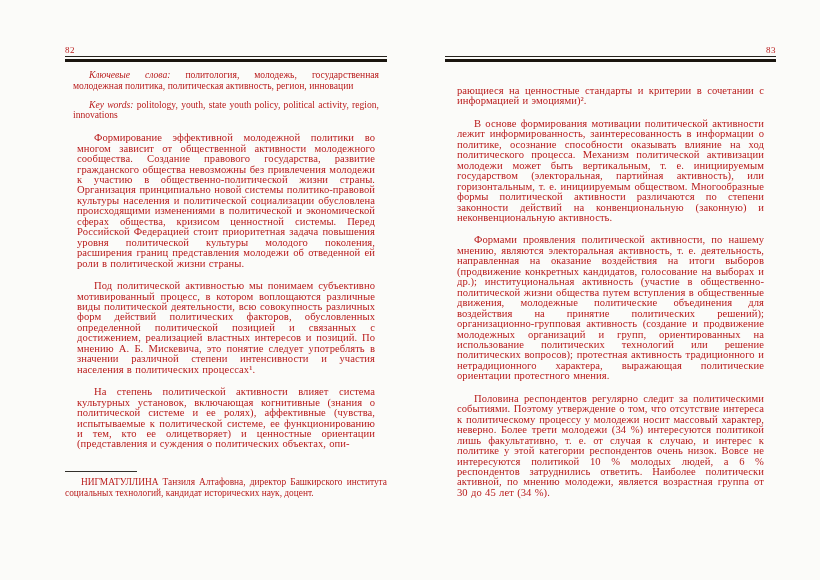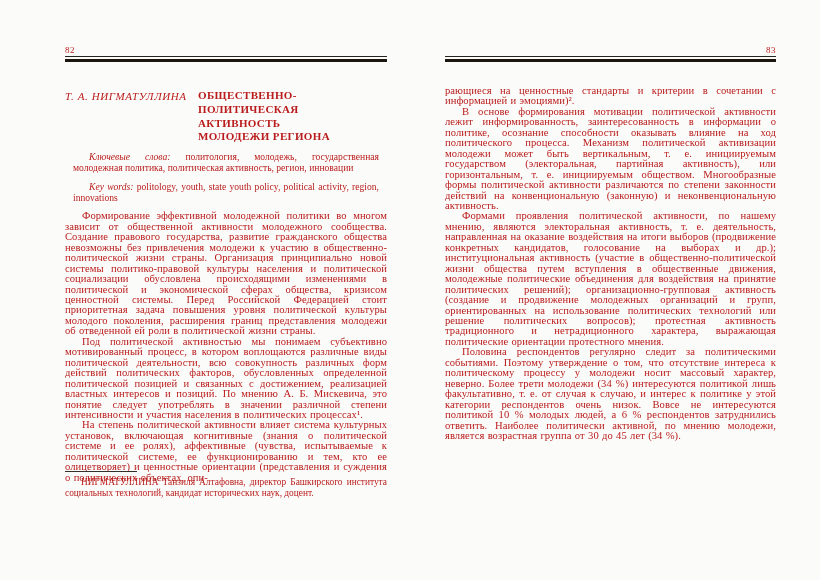--- a/index.html
+++ b/index.html
@@ -33,43 +33,37 @@
   }
 
   .keywords { margin-top:7px; font-size:9.6px; line-height:10.8px; text-align:justify; }
   .keywords p { margin:8px; text-indent:16px; }
   .kw-label { font-style:italic; }
 
   .body-text { font-size:10.6px; line-height:10.45px; text-align:justify;
                letter-spacing:0.05px; word-spacing:0.6px; }
   .body-left  { margin-top:6px; }
   .body-right { margin-top:24px; }
-  .body-text p { margin:0; text-indent:17px; }
+  .body-text p { margin:12px; text-indent:17px; }
   .body-text p.noindent { text-indent:0; }
 
   .footnote-block { position:absolute; top:426px; left:0; width:100%; }
   .fn-rule { width:72px; border-top:1px solid #33302c; }
   .footnote { margin-top:5px; font-size:9.4px; line-height:10.9px;
               text-align:justify; text-indent:16px; }
 </style>
 </head>
 <body>
 
 <div class="canvas">
 
   <div class="col col-left">
     <div class="pagenum">82</div>
     <div class="double-rule"></div>
 
-    <div class="head-row">
-      <div class="author">Т. А. НИГМАТУЛЛИНА</div>
-      <div class="title">ОБЩЕСТВЕННО-ПОЛИТИЧЕСКАЯ
-АКТИВНОСТЬ
-МОЛОДЕЖИ РЕГИОНА</div>
-    </div>
 
     <div class="keywords">
       <p><span class="kw-label">Ключевые слова:</span><span> политология, молодежь, государственная молодежная политика, политическая активность, регион, инновации</span></p>
       <p><span class="kw-label">Key words:</span><span> politology, youth, state youth policy, political activity, region, innovations</span></p>
     </div>
 
     <div class="body-text body-left">
         <p>Формирование эффективной молодежной политики во многом зависит от общественной активности молодежного сообщества. Создание правового государства, развитие гражданского общества невозможны без привлечения молодежи к участию в общественно-политической жизни страны. Организация принципиально новой системы политико-правовой культуры населения и политической социализации обусловлена происходящими изменениями в политической и экономической сферах общества, кризисом ценностной системы. Перед Российской Федерацией стоит приоритетная задача повышения уровня политической культуры молодого поколения, расширения границ представления молодежи об отведенной ей роли в политической жизни страны.</p>
         <p>Под политической активностью мы понимаем субъективно мотивированный процесс, в котором воплощаются различные виды политической деятельности, всю совокупность различных форм действий политических факторов, обусловленных определенной политической позицией и связанных с достижением, реализацией властных интересов и позиций. По мнению А. Б. Мискевича, это понятие следует употреблять в значении различной степени интенсивности и участия населения в политических процессах¹.</p>
         <p>На степень политической активности влияет система культурных установок, включающая когнитивные (знания о политической системе и ее ролях), аффективные (чувства, испытываемые к политической системе, ее функционированию и тем, кто ее олицетворяет) и ценностные ориентации (представления и суждения о политических объектах, опи-</p>

